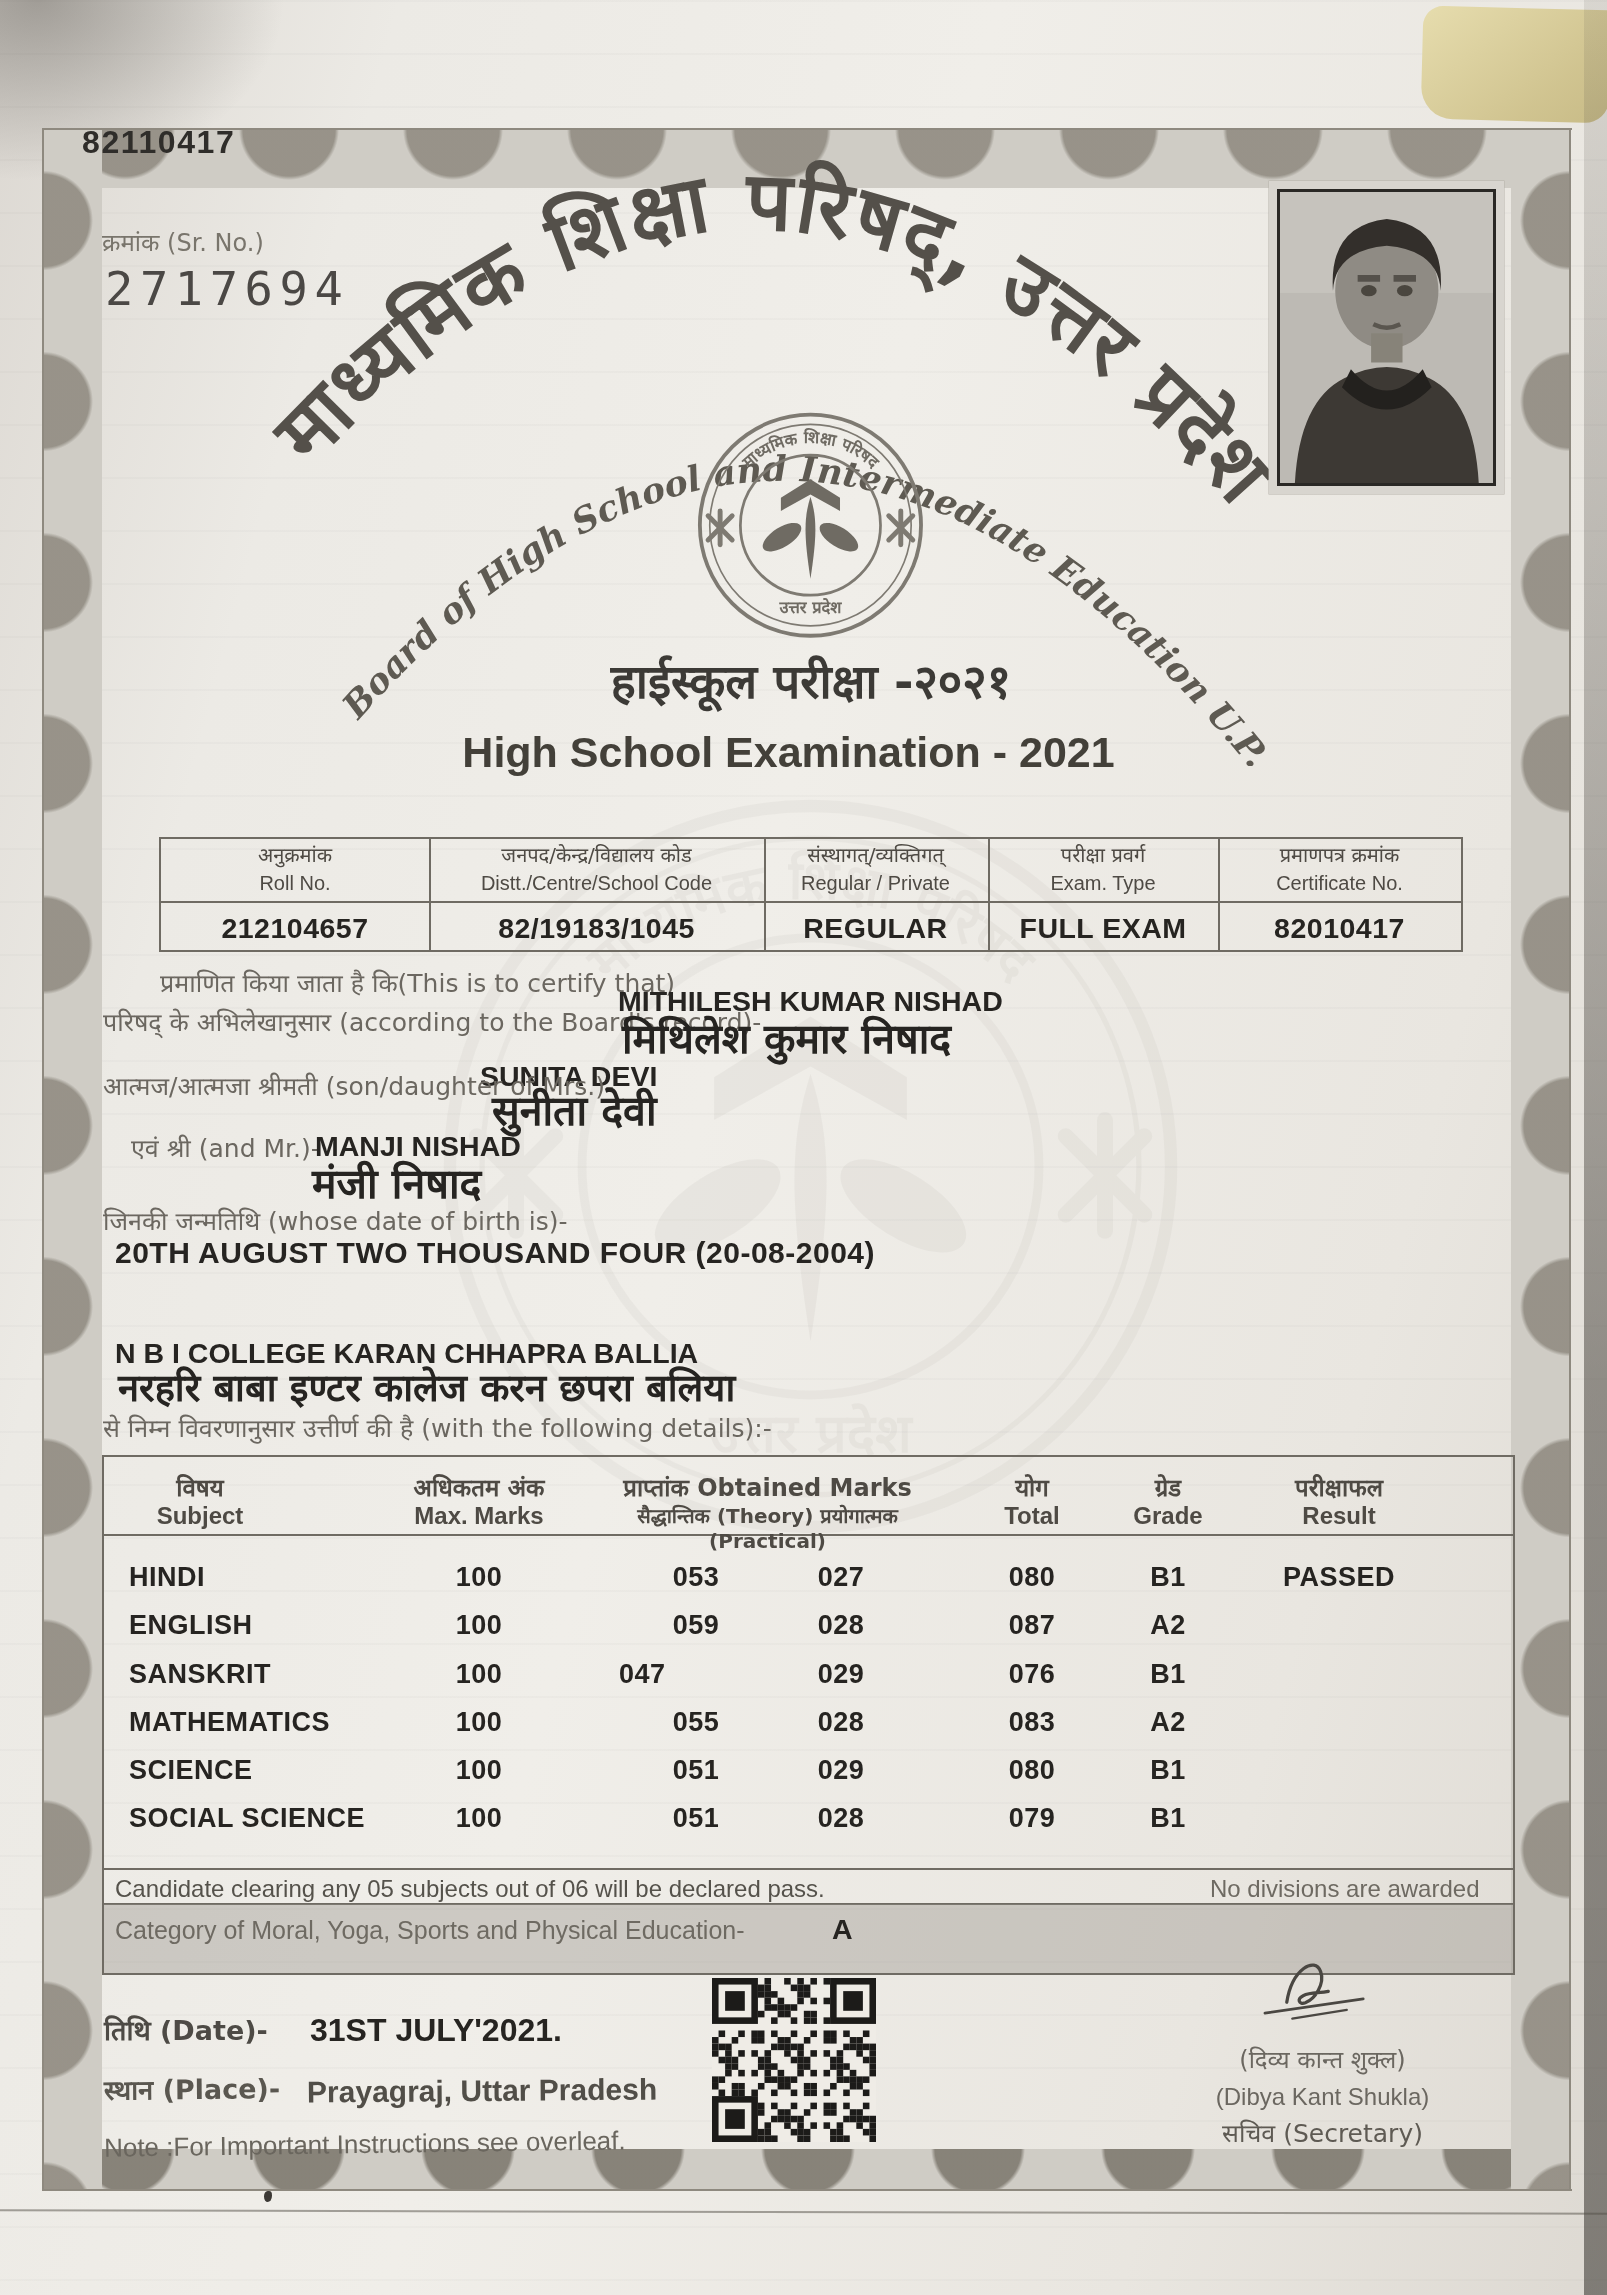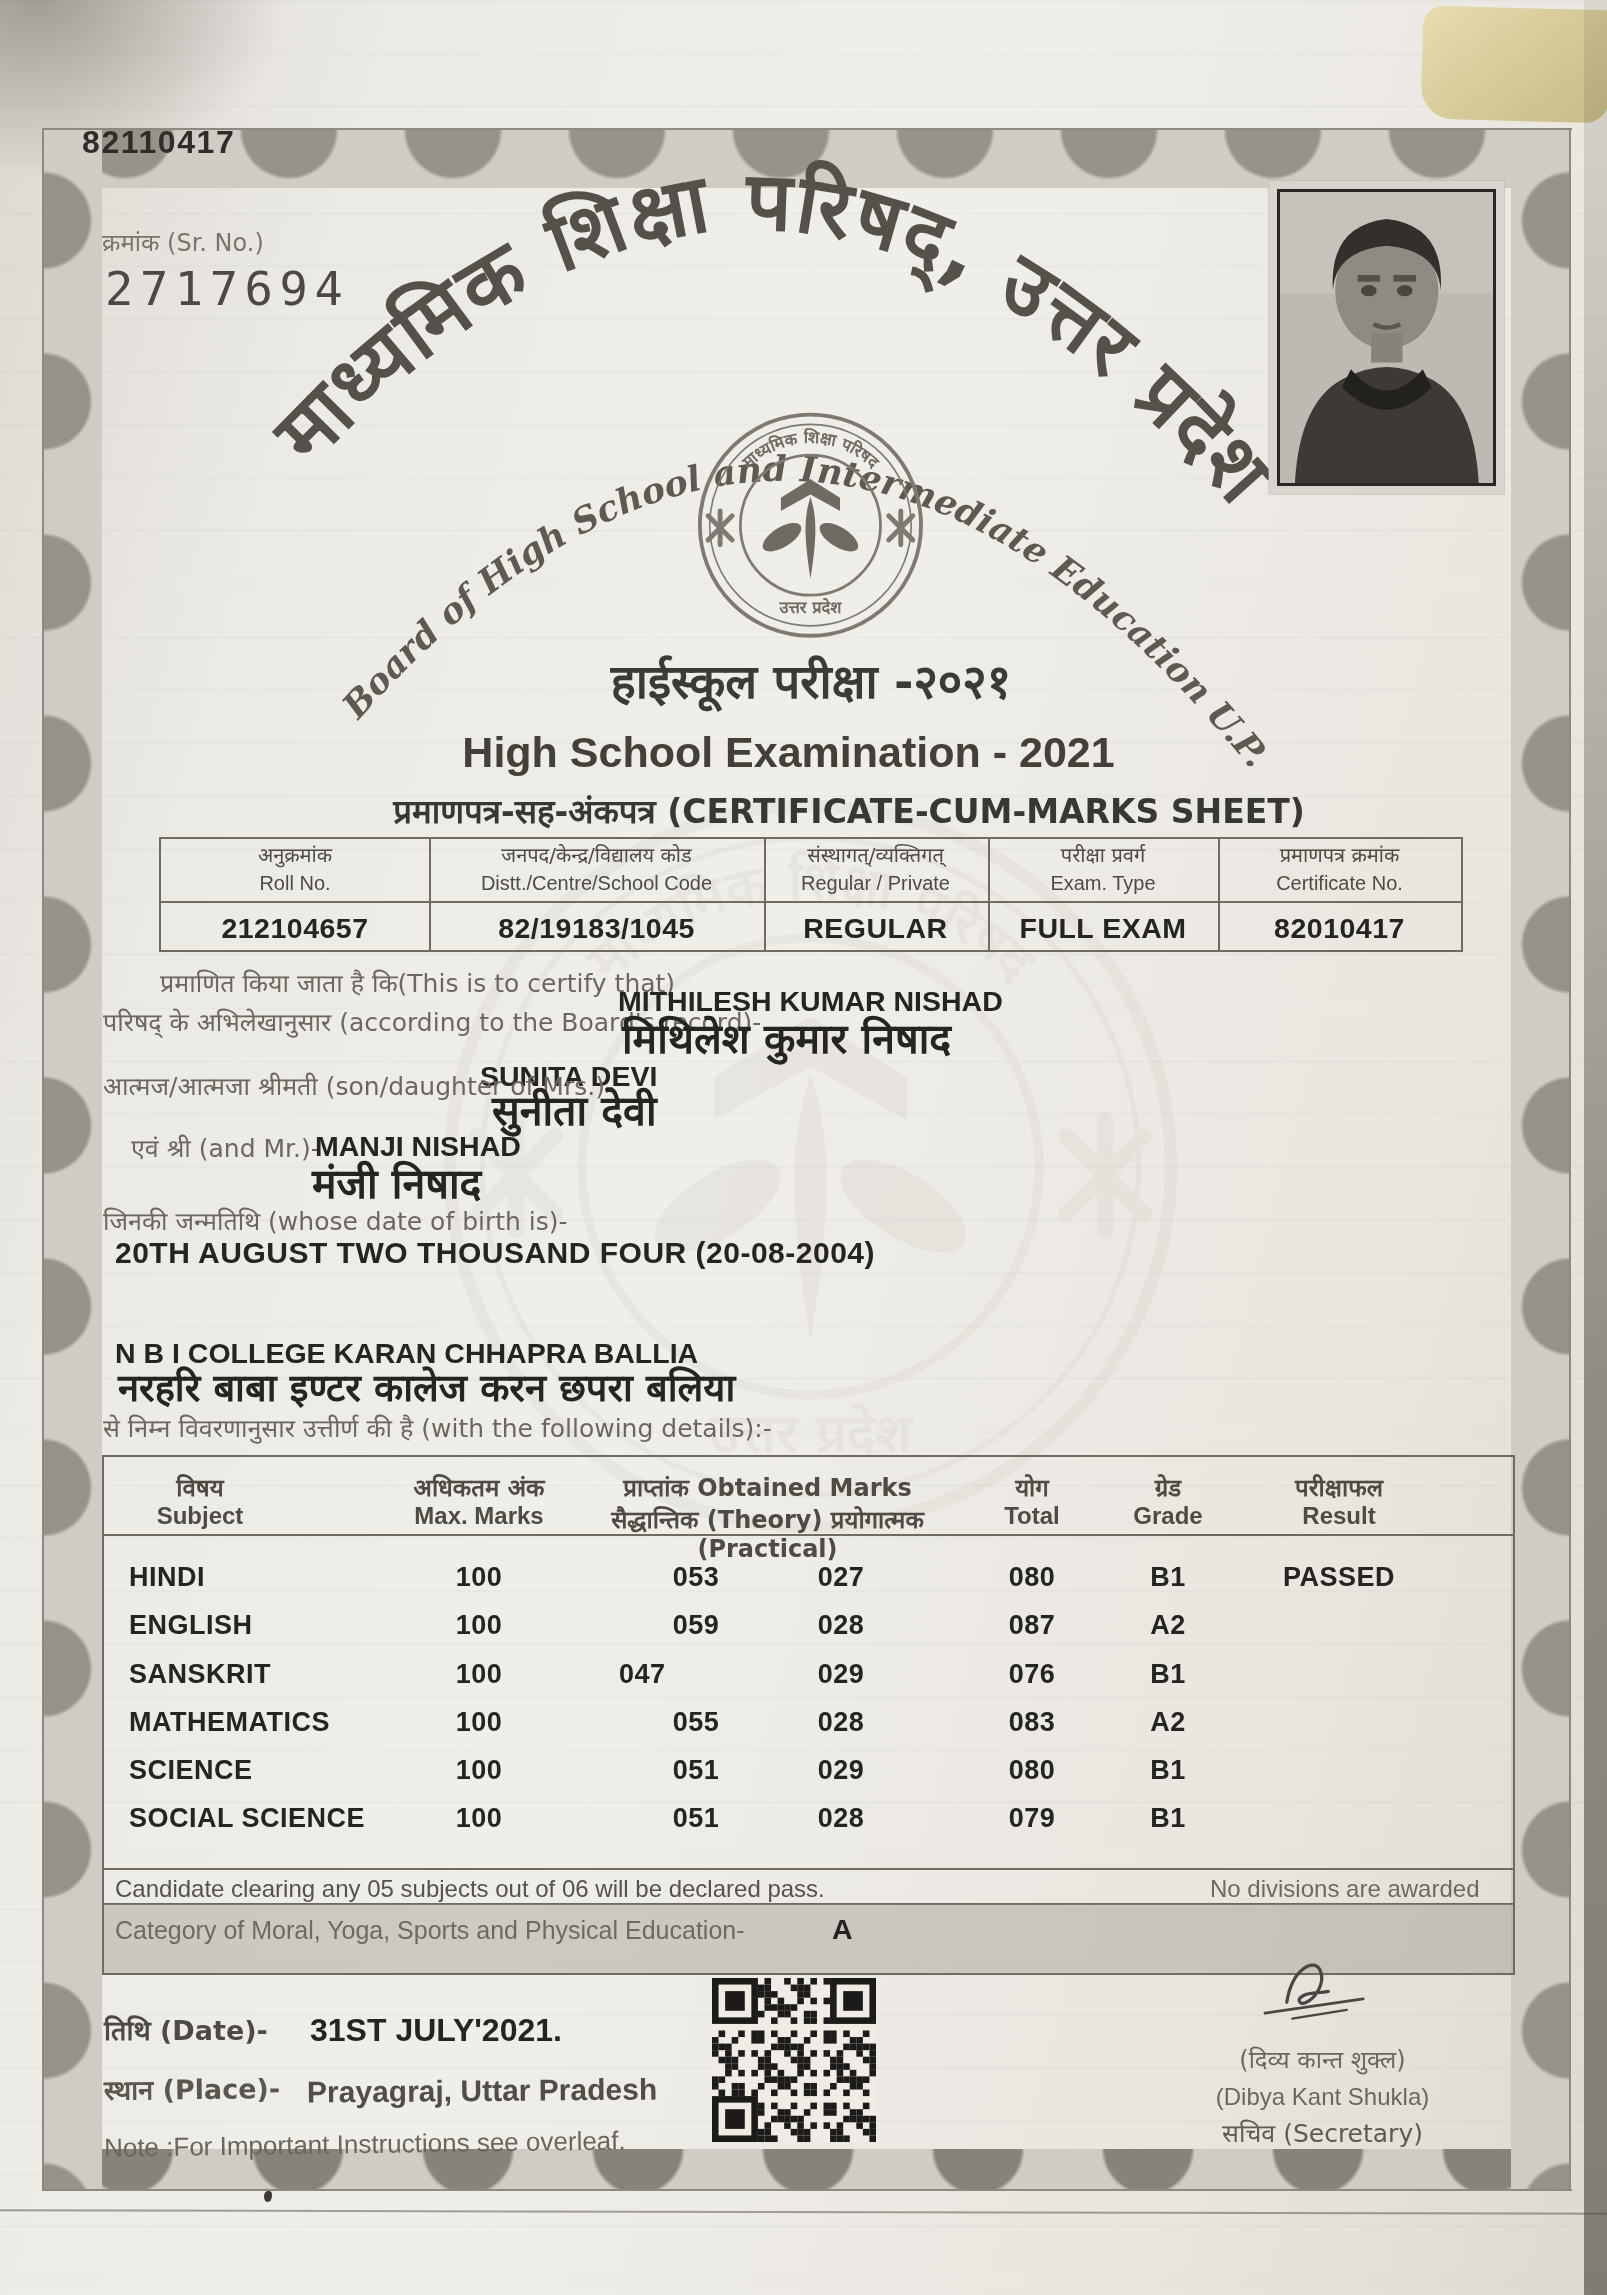--- a/index.html
+++ b/index.html
@@ -108,21 +108,20 @@
       <g stroke="#7e7a72" stroke-width="9" stroke-linecap="round">
         <line x1="143" y1="-17" x2="187" y2="27"></line>
           <line x1="187" y1="-17" x2="143" y2="27"></line>
           <line x1="165" y1="-26" x2="165" y2="36"></line>
       </g>
     </g>
   </svg>
 
   <div class="t ctr" style="left:537px;top:656px;width:548px;font-size:47px;font-weight:bold;color:#3c3a36;">हाईस्कूल परीक्षा -२०२१</div>
   <div class="t ctr lat" style="left:378px;top:728px;width:821px;font-size:43px;font-weight:bold;color:#434039;">High School Examination - 2021</div>
-  <div class="t ctr" style="left:192px;top:794px;width:1314px;font-size:33px;font-weight:bold;color:#393733;">प्रमाणपत्र-सह-अंकपत्र (CERTIFICATE-CUM-MARKS SHEET)</div>
 
   <div id="infobox">
     <div class="v" style="left:268px;"></div>
     <div class="v" style="left:603px;"></div>
     <div class="v" style="left:827px;"></div>
     <div class="v" style="left:1057px;"></div>
     <div class="hd"></div>
     <div class="ith" style="left:0;width:268px;top:5.5px;">अनुक्रमांक</div>
     <div class="ith" style="left:268px;width:335px;top:5.5px;">जनपद/केन्द्र/विद्यालय कोड</div>
     <div class="ith" style="left:603px;width:223px;top:5.5px;">संस्थागत्/व्यक्तिगत्</div>
@@ -163,21 +162,21 @@
     <div class="shade"></div>
 
     <div class="mh" style="left:25px;width:142px;top:13px;">विषय</div>
     <div class="mh" style="left:279px;width:192px;top:13px;">अधिकतम अंक</div>
     <div class="mh" style="left:472px;width:383px;top:13px;">प्राप्तांक Obtained Marks</div>
     <div class="mh" style="left:873px;width:110px;top:13px;">योग</div>
     <div class="mh" style="left:1009px;width:110px;top:13px;">ग्रेड</div>
     <div class="mh" style="left:1153px;width:164px;top:13px;">परीक्षाफल</div>
     <div class="mh lat" style="left:25px;width:142px;top:45px;">Subject</div>
     <div class="mh lat" style="left:279px;width:192px;top:45px;">Max. Marks</div>
-    <div class="mh" style="left:472px;width:383px;top:45px;font-size:24px;">सैद्धान्तिक (Theory) प्रयोगात्मक (Practical)</div>
+    <div class="mh" style="left:472px;width:383px;top:45px;font-size:20px;">सैद्धान्तिक (Theory) प्रयोगात्मक (Practical)</div>
     <div class="mh lat" style="left:873px;width:110px;top:45px;">Total</div>
     <div class="mh lat" style="left:1009px;width:110px;top:45px;">Grade</div>
     <div class="mh lat" style="left:1153px;width:164px;top:45px;">Result</div>
 
     <div class="mrow lat">
       <span style="left:25px;top:105px;">HINDI</span>
       <span style="left:320px;top:105px;width:110px;text-align:center;">100</span>
       <span style="left:537px;top:105px;width:110px;text-align:center;">053</span>
       <span style="left:682px;top:105px;width:110px;text-align:center;">027</span>
       <span style="left:873px;top:105px;width:110px;text-align:center;">080</span>

